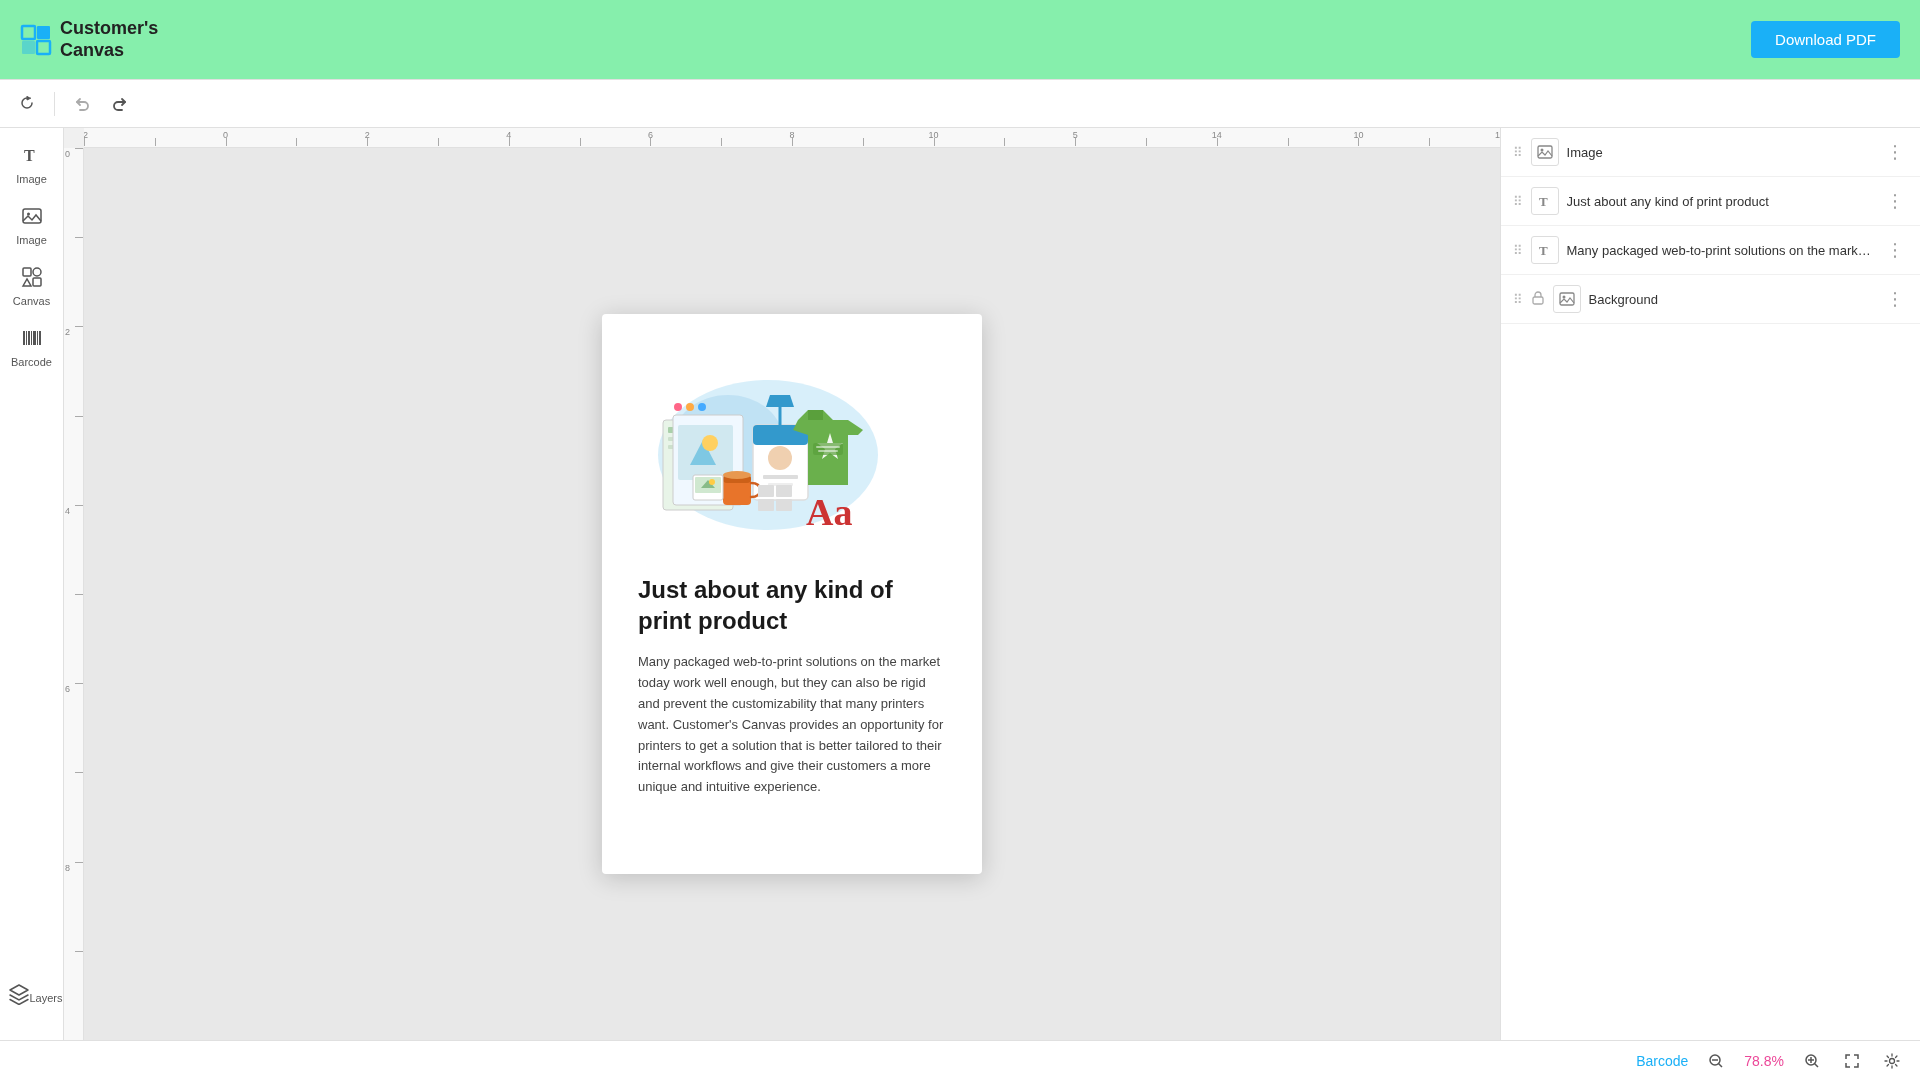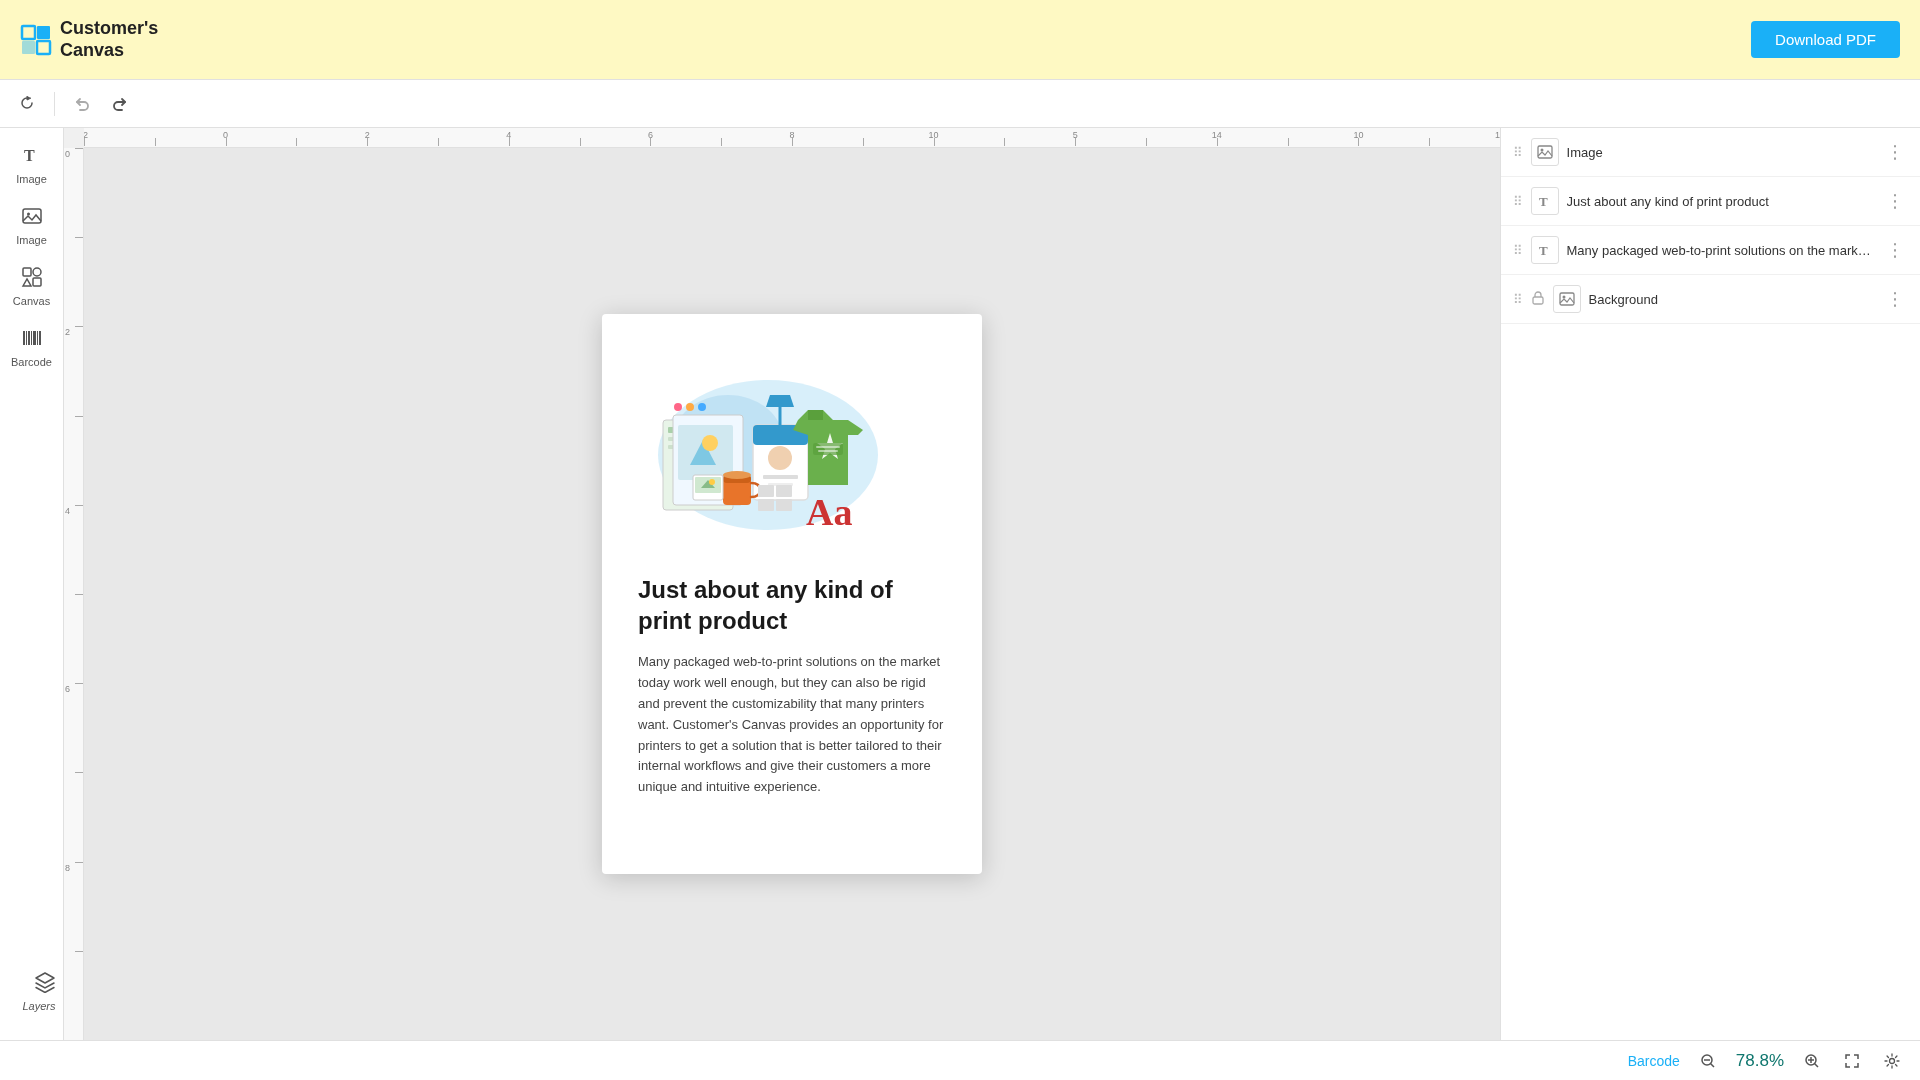--- a/index.html
+++ b/index.html
@@ -1,21 +1,21 @@
 <!DOCTYPE html>
 <html><head>
   <meta charset="utf-8">
   <style>
     * { box-sizing: border-box; margin: 0; padding: 0; }
     body { font-family: -apple-system, BlinkMacSystemFont, 'Segoe UI', sans-serif; background: #f0f0f0; width: 1920px; height: 1080px; overflow: hidden; display: flex; flex-direction: column; }
 
     
     .header {
       height: 80px;
-      background: #fef9c3;
+      background: #86efac;
       display: flex;
       align-items: center;
       justify-content: space-between;
       padding: 5px 20px;
       border-bottom: 1px solid #e0e0e0;
       flex-shrink: 0;
     }
     .logo {
       display: flex;
       align-items: center;
@@ -102,27 +102,26 @@
     .tool-item .tool-label {
       font-size: 11px;
       color: #555;
     }
     .left-sidebar-bottom {
       margin-top: auto;
     }
     .layers-btn {
       width: 56px;
       display: flex;
-      flex-direction: column;
-      align-items: flex-end;
+      flex-direction: row;
+      align-items: center;
       padding: 8px 4px;
       cursor: pointer;
       border-radius: 6px;
       color: #555;
-      font-style: italic;
     }
     .layers-btn .tool-icon { font-size: 20px; margin-bottom: 2px; }
     .layers-btn .tool-label { font-size: 11px; }
 
     
     .canvas-area {
       flex: 1;
       display: flex;
       flex-direction: column;
       overflow: hidden;
@@ -270,22 +269,22 @@
       display: flex;
       align-items: center;
       padding: 4px;
     }
     .rotate-label {
       font-size: 14px;
       color: #1ab0f7;
       cursor: pointer;
     }
     .zoom-value {
-      font-size: 17px;
-      color: #0f766e;
+      font-size: 14px;
+      color: #ec4899;
     }
 
     
     .ruler-h-inner {
       position: relative;
       width: 100%;
       height: 100%;
       overflow: hidden;
     }
     .ruler-tick {

